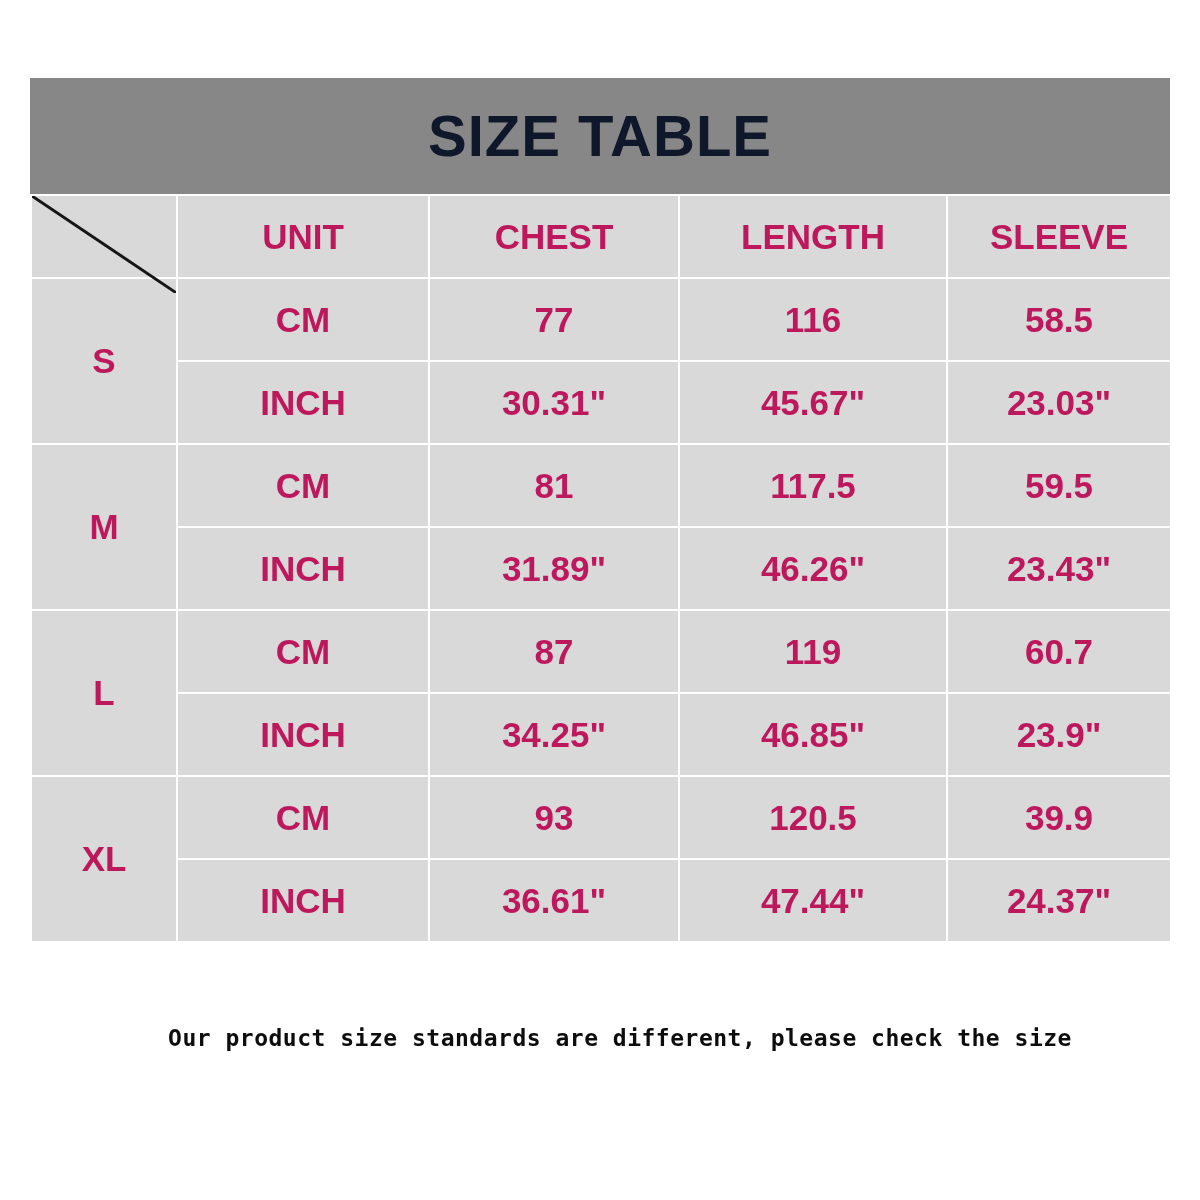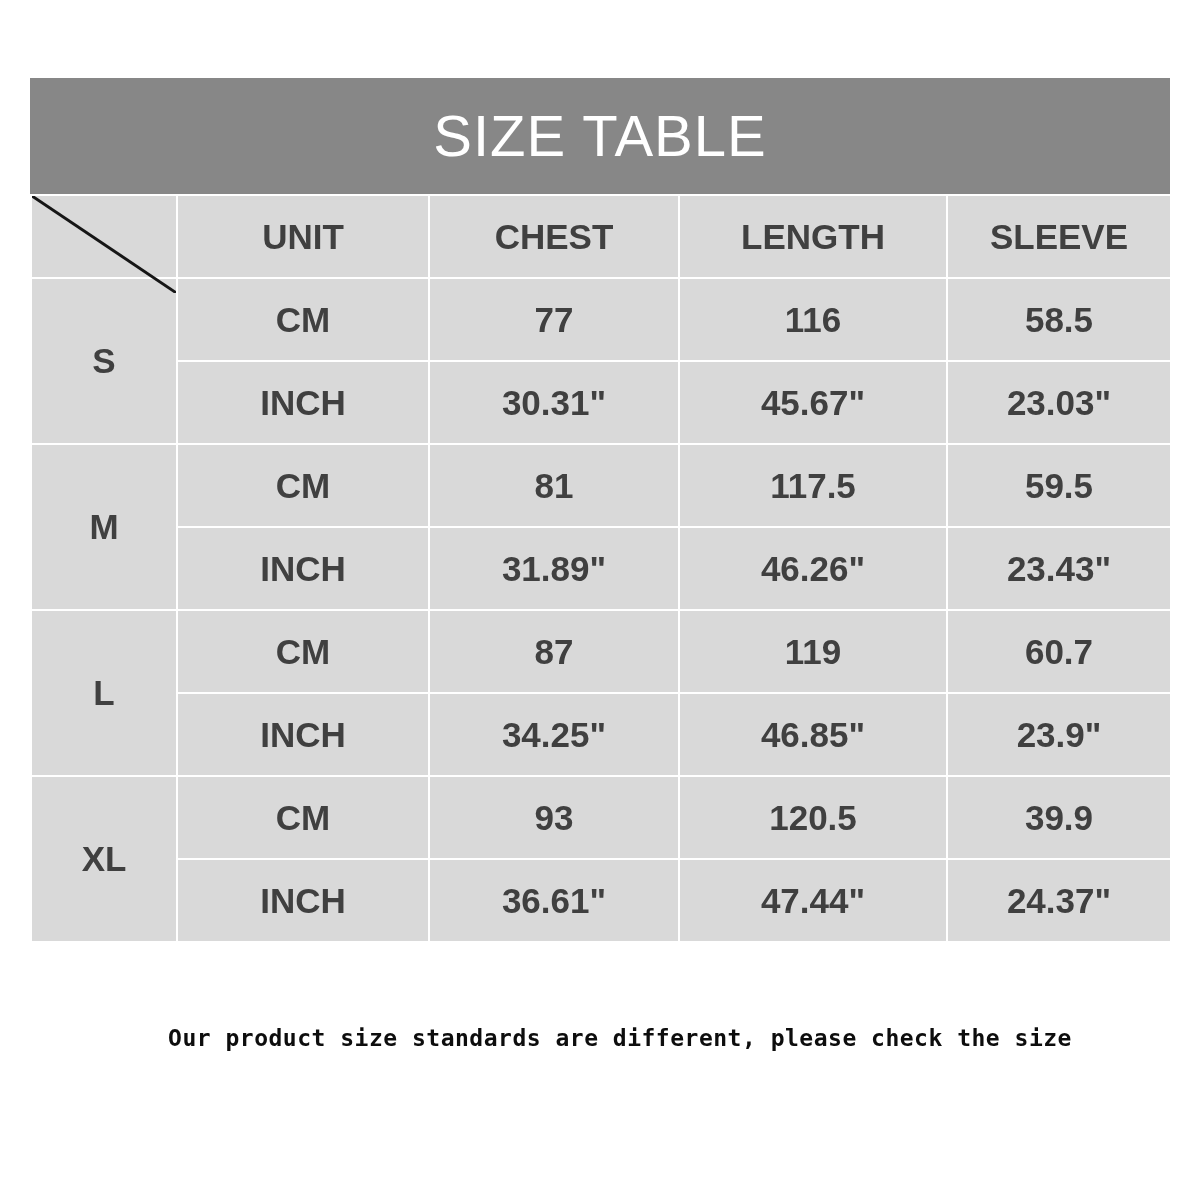--- a/index.html
+++ b/index.html
@@ -30,36 +30,36 @@
 
   .title-bar {
     background: #878787;
     height: 116px;
     display: flex;
     align-items: center;
     justify-content: center;
   }
   .title-bar .title {
     font-size: 58px;
-    font-weight: normal;
-    color: #ffffff;
+    font-weight: bold;
+    color: #0f172a;
     letter-spacing: 1px;
     line-height: 1;
   }
 
   table.size-table {
     border-collapse: collapse;
     width: 1140px;
     table-layout: fixed;
   }
   table.size-table td {
     border: 2px solid #ffffff;
     background: #d9d9d9;
     text-align: center;
-    color: #404040;
+    color: #be185d;
     font-size: 35px;
     font-weight: bold;
     height: 81px;
     padding: 0;
   }
 
   
   col.c-size { width: 146px; }
   col.c-unit { width: 252px; }
   col.c-chest { width: 250px; }

